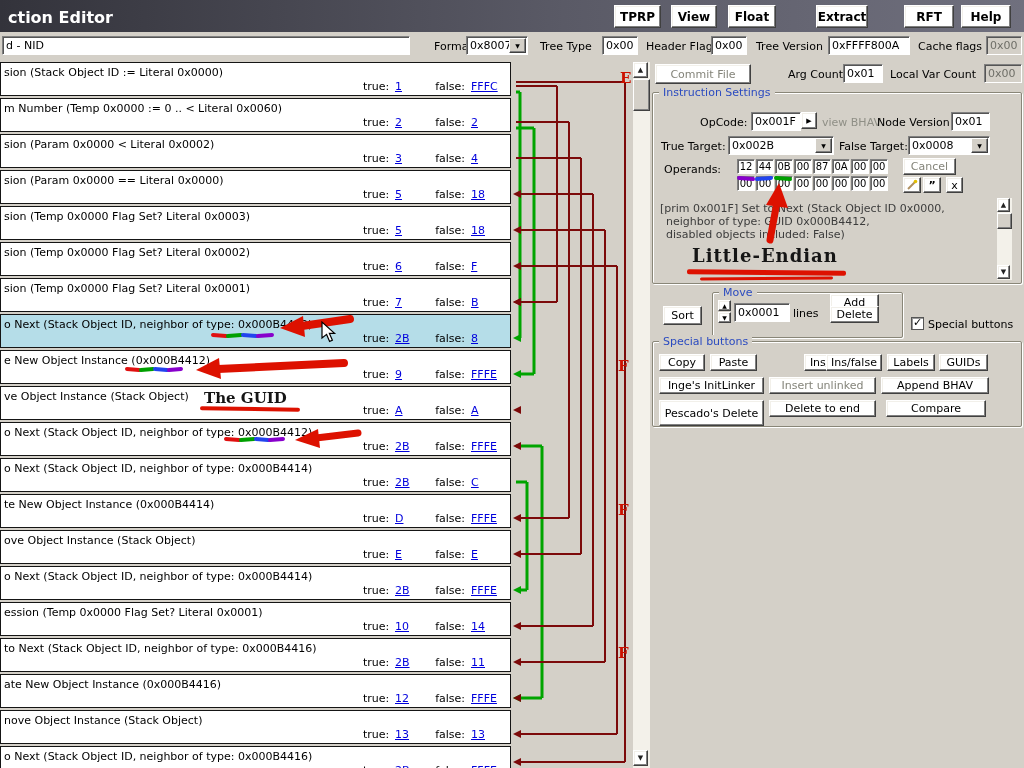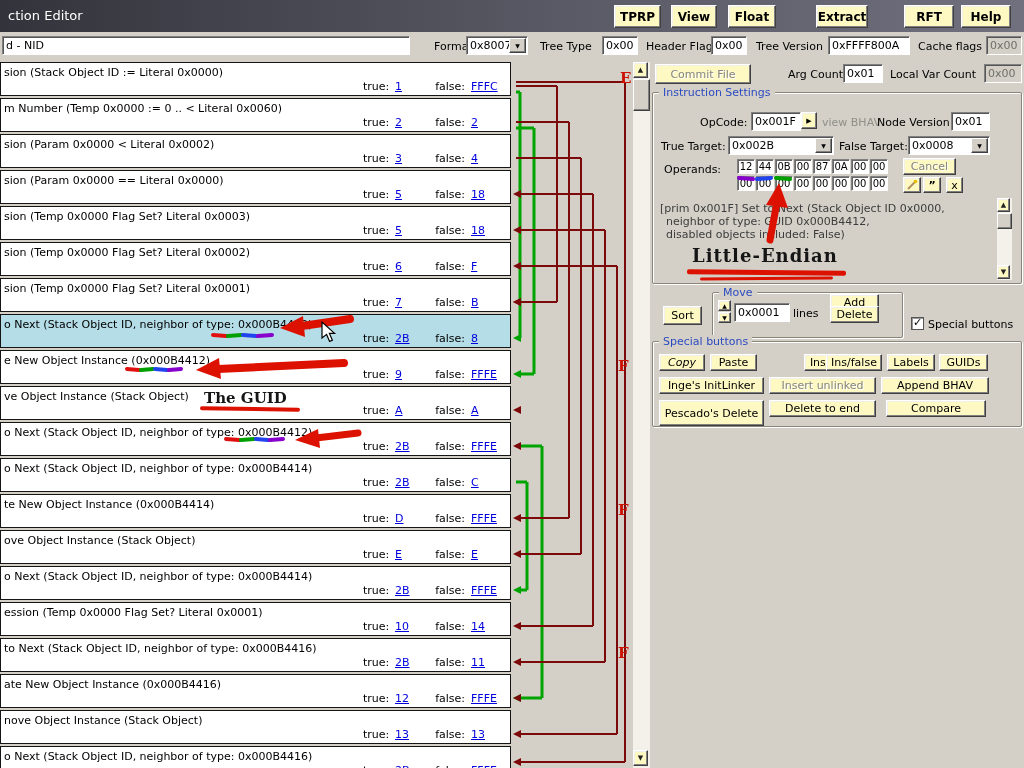--- a/index.html
+++ b/index.html
@@ -1,20 +1,20 @@
 <!DOCTYPE html>
 <html><head>
 <meta charset="utf-8">
 <style>
   html,body{margin:0;padding:0}
   body{width:1024px;height:768px;overflow:hidden;background:#d4d0c8;font:11px "DejaVu Sans",sans-serif;color:#000;position:relative}
   #app{position:absolute;left:0;top:0;width:1024px;height:768px;overflow:hidden}
   .titlebar{position:absolute;left:0;top:0;width:1024px;height:32px;background:linear-gradient(to right,#33333b,#5a5a66 55%,#70707e)}
-  .wtitle{position:absolute;left:8px;top:8px;color:#fff;font-weight:normal;font-size:13px;white-space:nowrap}
-  .btn{position:absolute;display:flex;align-items:center;justify-content:center;background:#fef9c3;border:1px solid;border-color:#ffffff #404040 #404040 #ffffff;box-shadow:inset -1px -1px 0 #808080,inset 1px 1px 0 #f2f0ea;font:11px "DejaVu Sans",sans-serif;cursor:pointer;white-space:nowrap;box-sizing:border-box}
+  .wtitle{position:absolute;left:8px;top:8px;color:#fff;font-weight:bold;font-size:16px;white-space:nowrap}
+  .btn{position:absolute;display:flex;align-items:center;justify-content:center;background:#ffffff;border:1px solid;border-color:#ffffff #404040 #404040 #ffffff;box-shadow:inset -1px -1px 0 #808080,inset 1px 1px 0 #f2f0ea;font:11px "DejaVu Sans",sans-serif;cursor:pointer;white-space:nowrap;box-sizing:border-box}
   .btn.dis{color:#84847a;text-shadow:1px 1px 0 #fff;cursor:default}
   .tb-btn{font-weight:bold;font-size:12px}
   .lbl{position:absolute;white-space:nowrap}
   .dis-text{color:#8f8f86}
   .box{position:absolute;background:#fff;border:1px solid;border-color:#808080 #fff #fff #808080;box-shadow:inset 1px 1px 0 #555;padding:2px 3px;font:11px "DejaVu Sans",sans-serif;line-height:13px;box-sizing:content-box;white-space:nowrap;overflow:hidden}
   input.box{outline:none;margin:0}
   .box.dis{background:#d4d0c8;color:#6f6f68}
   .combo .ca{position:absolute;right:1px;top:1px;bottom:1px;width:15px;background:#d4d0c8;border:1px solid;border-color:#fff #404040 #404040 #fff;box-shadow:inset -1px -1px 0 #808080;font-size:6px;display:flex;align-items:center;justify-content:center;cursor:pointer}
   .grp{position:absolute;border:1px solid #898678;box-shadow:inset 1px 1px 0 #fff,1px 1px 0 #fff;border-radius:2px}
   .grp-title{position:absolute;background:#d4d0c8;color:#2b4bc0;padding:0 4px;white-space:nowrap;z-index:2}
@@ -340,21 +340,21 @@
     <div class="opcell" style="left: 851px; top: 159px;">00</div>
     <div class="opcell" style="left: 870px; top: 159px;">00</div>
     <div class="opcell" style="left: 737px; top: 176px;">00</div>
     <div class="opcell" style="left: 756px; top: 176px;">00</div>
     <div class="opcell" style="left: 775px; top: 176px;">00</div>
     <div class="opcell" style="left: 794px; top: 176px;">00</div>
     <div class="opcell" style="left: 813px; top: 176px;">00</div>
     <div class="opcell" style="left: 832px; top: 176px;">00</div>
     <div class="opcell" style="left: 851px; top: 176px;">00</div>
     <div class="opcell" style="left: 870px; top: 176px;">00</div>
-    <div class="btn" style="left: 659px; top: 354px; width: 46px; height: 17px; font-style: italic;">Copy</div>
+    <div class="btn" style="left: 659px; top: 354px; width: 46px; height: 17px;">Copy</div>
     <div class="btn" style="left: 710px; top: 354px; width: 47px; height: 17px;">Paste</div>
     <div class="btn" style="left: 762px; top: 354px; width: 54px; height: 17px; margin-left: 42px;">Ins/true</div>
     <div class="btn" style="left: 826px; top: 354px; width: 56px; height: 17px;">Ins/false</div>
     <div class="btn" style="left: 887px; top: 354px; width: 48px; height: 17px;">Labels</div>
     <div class="btn" style="left: 939px; top: 354px; width: 49px; height: 17px;">GUIDs</div>
     <div class="btn" style="left: 659px; top: 377px; width: 105px; height: 17px;">Inge's InitLinker</div>
     <div class="btn dis" style="left: 769px; top: 377px; width: 107px; height: 17px;">Insert unlinked</div>
     <div class="btn" style="left: 881px; top: 377px; width: 108px; height: 17px;">Append BHAV</div>
     <div class="btn" style="left: 659px; top: 400px; width: 105px; height: 26px;">Pescado's Delete</div>
     <div class="btn" style="left: 769px; top: 400px; width: 107px; height: 17px;">Delete to end</div>

